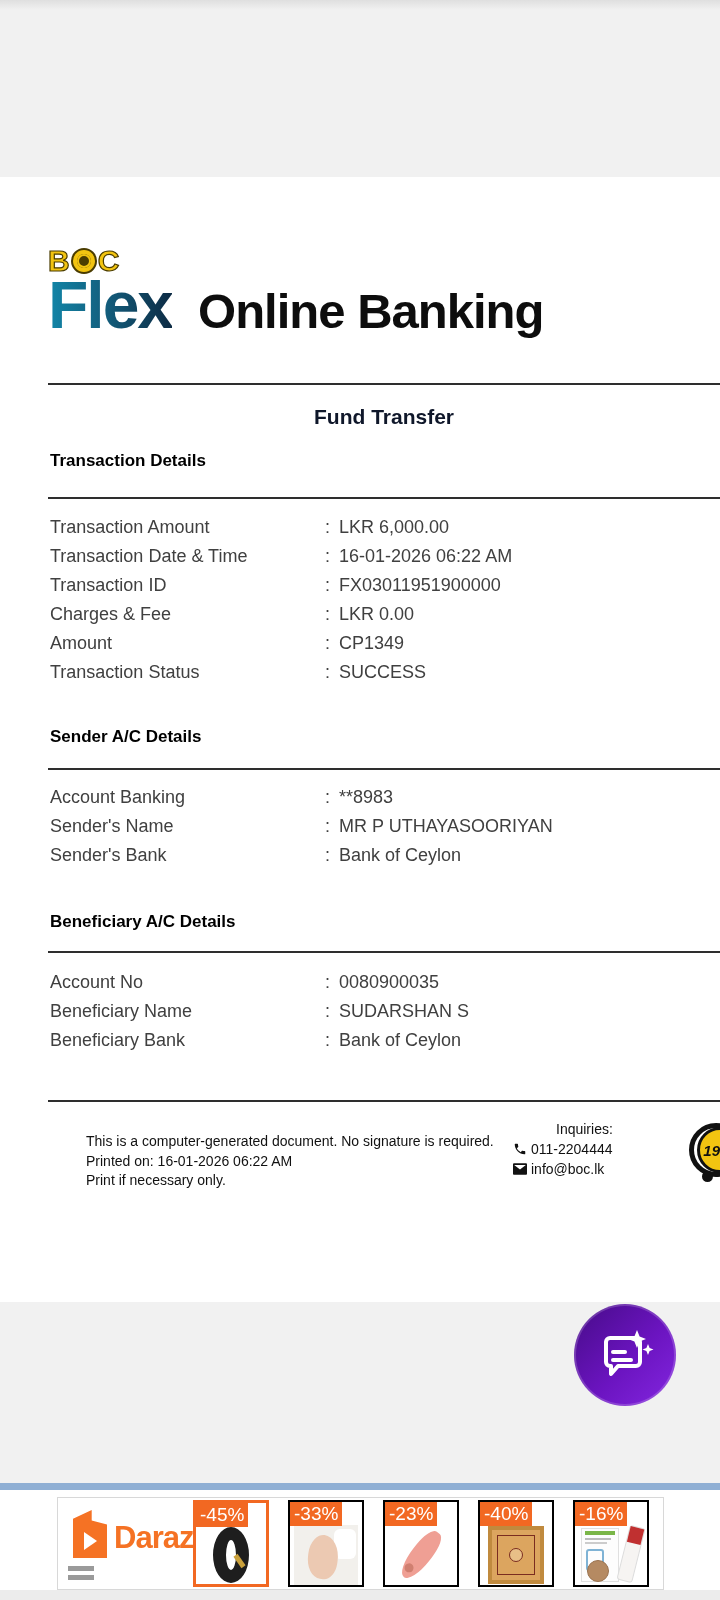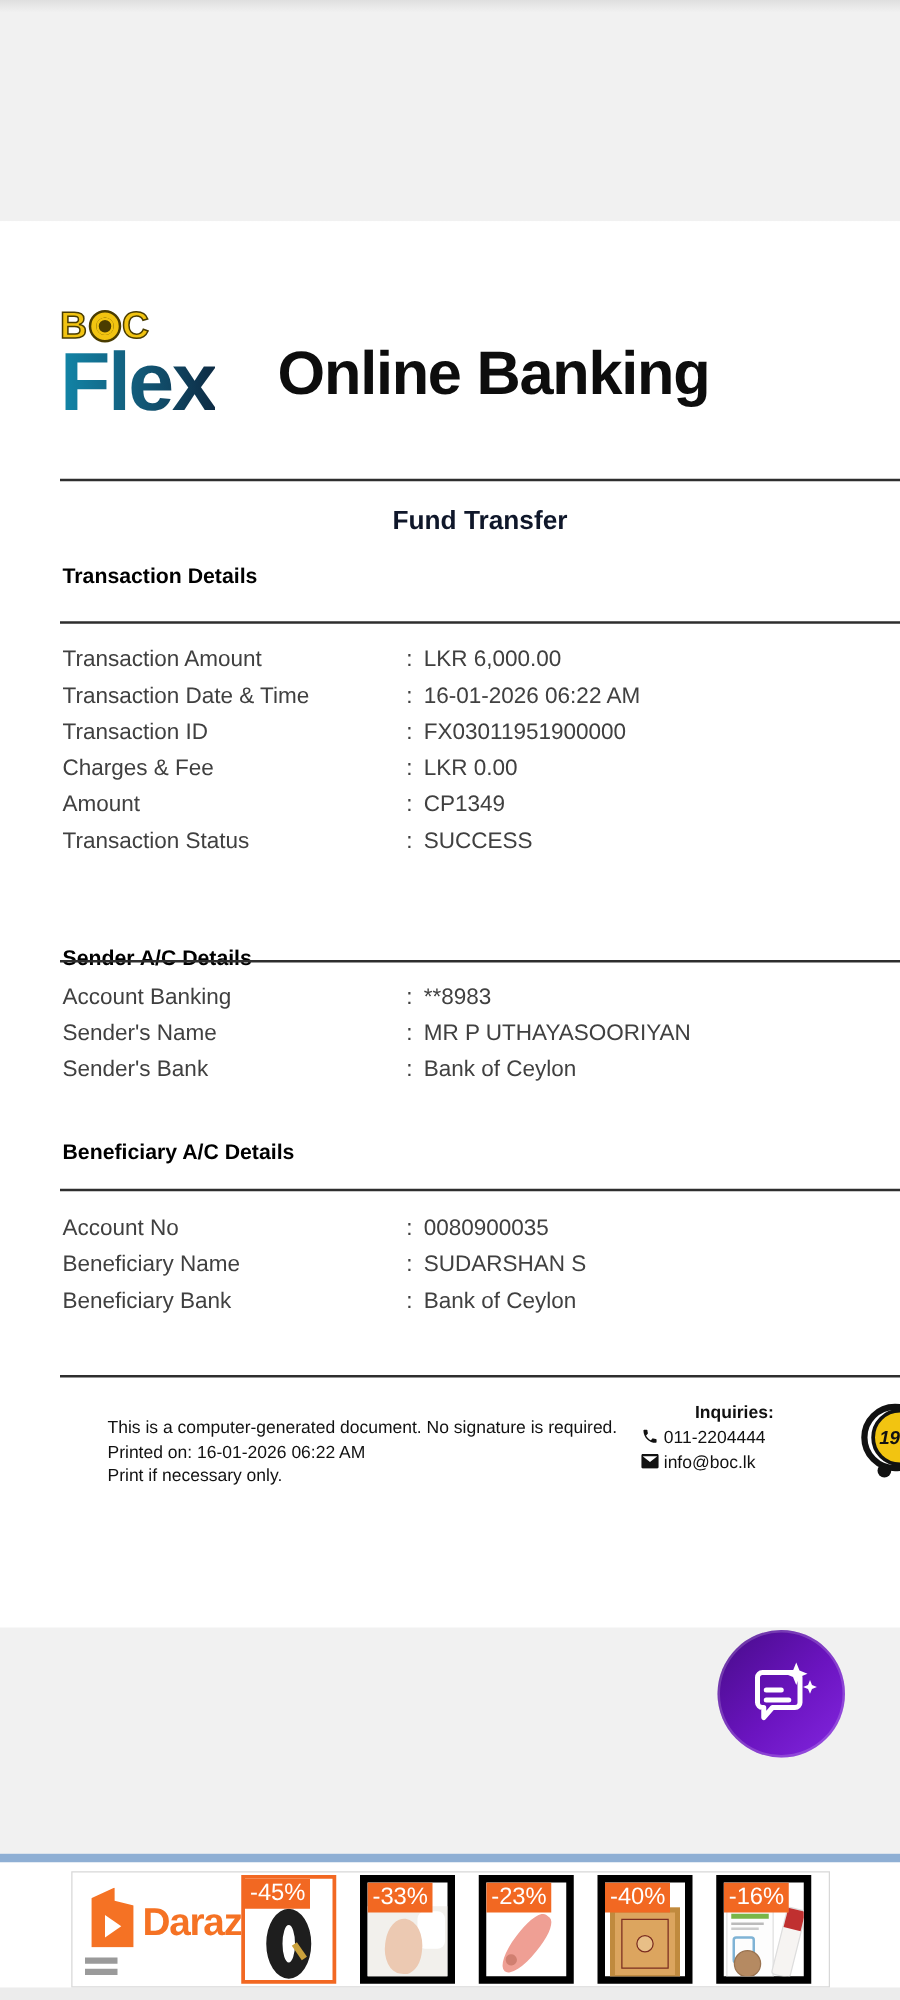--- a/index.html
+++ b/index.html
@@ -14,47 +14,47 @@
   .page { position:absolute; left:0; top:177px; width:720px; height:1125px; background:#fff; }
 
   
   .logo-block { position:absolute; left:48px; top:68px; }
   .boc-row { display:flex; align-items:center; gap:1px; height:31px; }
   .boc-letter { font-size:30px; font-weight:bold; color:#f2c411; -webkit-text-stroke:1.2px #4a3c00; letter-spacing:0; }
   .boc-emblem { width:26px; height:26px; border-radius:50%; background:#f2c411; border:2px solid #4a3c00;
                 display:flex; align-items:center; justify-content:center; }
   .boc-emblem .inner { width:14px; height:14px; border-radius:50%; background:#4a3c00;
                        box-shadow:0 0 0 2px #f2c411 inset; }
-  .flex-row { display:flex; align-items:flex-start; margin-top:0px;gap:24px; }
+  .flex-row { display:flex; align-items:flex-end; margin-top:0px; }
   .flex-text { font-size:66px; line-height:58px; font-weight:bold; letter-spacing:-2px;
                background:linear-gradient(90deg,#1286a8 0%, #135f7e 45%, #0d2b44 100%);
                -webkit-background-clip:text; background-clip:text; color:transparent; }
   .ob-text { font-size:49px; line-height:46px; font-weight:bold; color:#0d0d0d; margin-left:26px; letter-spacing:-1px; }
 
   
   .hr { position:absolute; left:48px; width:672px; height:2px; background:#2e2e2e; }
   .hr1 { top:206px; } .hr2 { top:320px; } .hr3 { top:591px; } .hr4 { top:774px; } .hr5 { top:923px; }
 
   .doc-title { position:absolute; left:48px; width:672px; top:228px; text-align:center;
                font-size:21px; font-weight:bold; color:#0f172a; }
   .sec-heading { position:absolute; left:50px; font-size:17px; font-weight:bold; color:#000; }
-  .sh1 { top:274px; } .sh2 { top:580px;text-align:center; } .sh3 { top:735px; }
+  .sh1 { top:274px; } .sh2 { top:550px;text-align:center; } .sh3 { top:735px; }
 
   .rows { position:absolute; left:50px; width:660px; }
   .rows1 { top:336px; } .rows2 { top:606px; } .rows3 { top:791px; }
   .row { display:flex; height:29px; align-items:center; font-size:18px; color:#404040; }
   .row .lbl { width:275px; }
   .row .col { width:14px; }
   .row .val { flex:1; }
 
   
   .doc-footer { position:absolute; left:50px; top:940px; width:670px; font-size:14px; color:#111; }
   .foot-left { position:absolute; left:0; top:15px; width:430px; line-height:19.5px;margin-left:36px; }
   .foot-right { position:absolute; left:463px; top:2px; line-height:20px; }
-  .foot-right .inq { font-weight:bold; font-size:14px;padding-left:43px; }
+  .foot-right .inq { font-weight:normal; font-size:14px;padding-left:43px; }
   .foot-contact { display:flex; align-items:center; gap:4px; }
   .foot-contact svg { flex:0 0 auto; }
 
   .hotline-badge { position:absolute; left:647px; top:944px; width:80px; height:62px; }
   .hotline-badge .arc { position:absolute; left:42px; top:2px; width:54px; height:54px; border-radius:50%;
                         border:5px solid #111; }
   .hotline-badge .circle { position:absolute; left:50px; top:6px; width:46px; height:46px; border-radius:50%;
                            background:#f2c411; border:3px solid #111; display:flex; align-items:center; justify-content:center;
                            font-weight:bold; font-size:15px; font-style:italic; color:#111; }
   .hotline-badge .dot { position:absolute; left:55px; top:50px; width:11px; height:11px; border-radius:50%; background:#111; }
@@ -72,21 +72,21 @@
 
   .daraz { position:absolute; left:10px; top:8px; width:125px; height:76px; }
   .daraz-bag { position:absolute; left:5px; top:4px; width:34px; height:48px; background:#f57224;
                clip-path:polygon(0 18%, 55% 0, 55% 22%, 100% 30%, 100% 100%, 0 100%); }
   .daraz-bag .notch { position:absolute; left:11px; top:22px; width:0; height:0;
                       border-top:9px solid transparent; border-bottom:9px solid transparent; border-left:13px solid #fff; }
   .daraz-text { position:absolute; left:46px; top:14px; font-size:31px; font-weight:bold; color:#f57224; letter-spacing:-1px; }
   .daraz-menu { position:absolute; left:0px; top:60px; width:26px; }
   .daraz-menu i { display:block; height:5px; background:#9a9a9a; margin-bottom:4px; }
 
-  .tile { position:absolute; top:2px; width:76px; height:87px; background:#fff; border:6px solid #000000; overflow:hidden; }
+  .tile { position:absolute; top:2px; width:76px; height:87px; background:#fff; border:2px solid #000000; overflow:hidden; }
   .tile.hl { border:3px solid #f26822; }
   .t1 { left:135px; } .t2 { left:230px; } .t3 { left:325px; } .t4 { left:420px; } .t5 { left:515px; }
   .badge { position:absolute; left:0; top:0; background:#f26822; color:#fff; font-size:19px; line-height:24px;
            padding:0 4px; font-weight:normal; }
   .product { position:absolute; left:0; top:22px; right:0; bottom:0; display:flex; align-items:center; justify-content:center; }
 
   .tire { width:36px; height:56px; border:13px solid #1e1e1e; border-radius:50%; position:relative; background:#fff; }
   .tire .valve { position:absolute; right:-6px; top:14px; width:5px; height:14px; background:#caa13c; transform:rotate(-35deg); }
   .figure-bg { width:64px; height:60px; background:#f2f0ec; position:relative; }
   .figure-bg .body { position:absolute; left:14px; top:10px; width:30px; height:44px; background:#ecc9b2;

